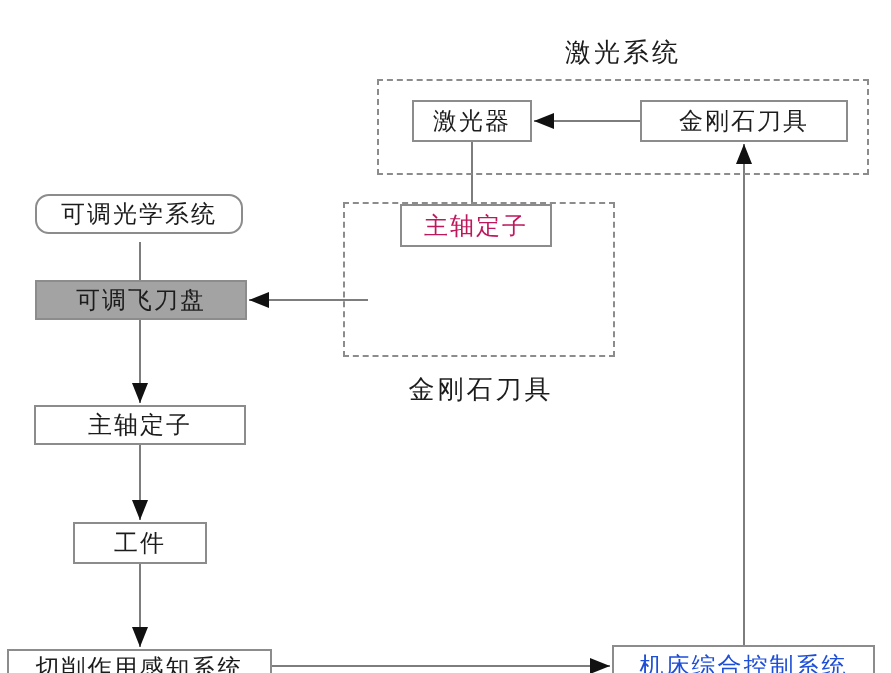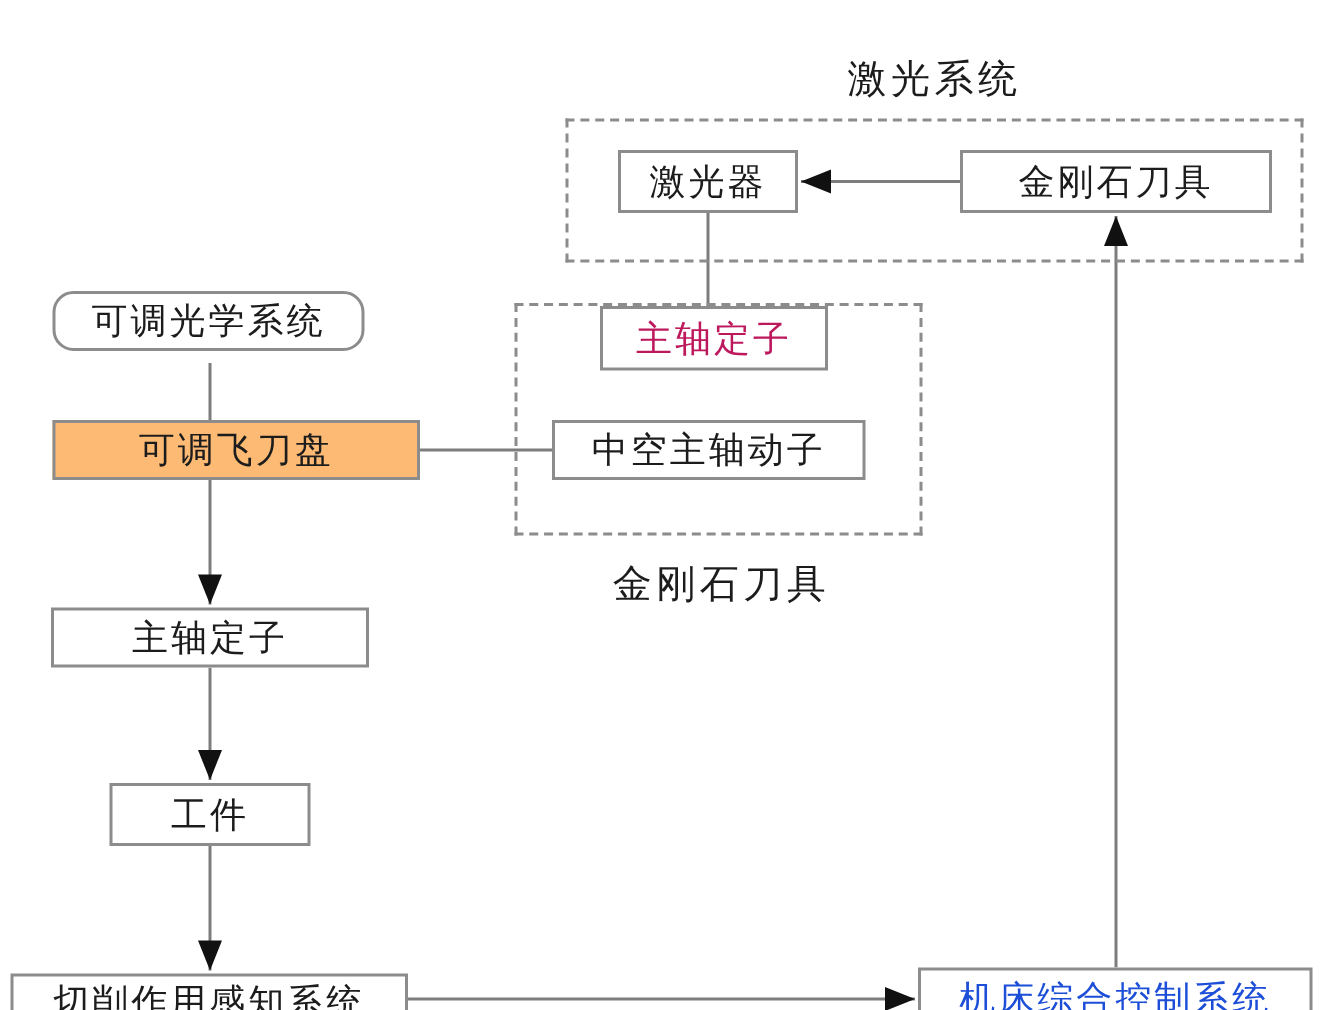--- a/index.html
+++ b/index.html
@@ -79,20 +79,19 @@
       <line x1="744" y1="613" x2="744" y2="112" stroke="#7d7d7d" stroke-width="2"></line>
       <polygon points="744,112 736,132 752,132" fill="#111111"></polygon>
     </svg>
 <div class="group" style="left: 377px; top: 47px; width: 492px; height: 96px; border-color: rgb(140, 140, 140);"></div>
     <div class="group-label" style="left: 538px; top: 2px; width: 170px; height: 36px; color: rgb(28, 28, 28);">激光系统</div>
     <div class="group" style="left: 343px; top: 170px; width: 272px; height: 155px; border-color: rgb(140, 140, 140);"></div>
     <div class="group-label" style="left: 396px; top: 339px; width: 170px; height: 36px; color: rgb(28, 28, 28);">金刚石刀具</div>
     <div class="node" style="left: 412px; top: 68px; width: 120px; height: 42px; border-color: rgb(140, 140, 140); background: rgb(255, 255, 255); color: rgb(28, 28, 28);">激光器</div>
     <div class="node" style="left: 640px; top: 68px; width: 208px; height: 42px; border-color: rgb(140, 140, 140); background: rgb(255, 255, 255); color: rgb(28, 28, 28);">金刚石刀具</div>
     <div class="node" style="left: 400px; top: 172px; width: 152px; height: 43px; border-color: rgb(140, 140, 140); background: rgb(255, 255, 255); color: #be185d;">主轴定子</div>
-    <div class="node" style="left: 368px; top: 248px; width: 209px; height: 40px; border-color: rgb(140, 140, 140); background: rgb(255, 255, 255); color: rgb(28, 28, 28);">中空主轴动子</div>
     <div class="node" style="left: 35px; top: 162px; width: 208px; height: 40px; border-color: rgb(140, 140, 140); background: rgb(255, 255, 255); color: rgb(28, 28, 28); border-radius: 14px;">可调光学系统</div>
-    <div class="node" style="left: 35px; top: 248px; width: 245px; height: 40px; border-color: rgb(140, 140, 140); background: #fdba74; color: rgb(28, 28, 28);">可调飞刀盘</div>
+    <div class="node" style="left: 35px; top: 248px; width: 212px; height: 40px; border-color: rgb(140, 140, 140); background: #a3a3a3; color: rgb(28, 28, 28);">可调飞刀盘</div>
     <div class="node" style="left: 34px; top: 373px; width: 212px; height: 40px; border-color: rgb(140, 140, 140); background: rgb(255, 255, 255); color: rgb(28, 28, 28);">主轴定子</div>
     <div class="node" style="left: 73px; top: 490px; width: 134px; height: 42px; border-color: rgb(140, 140, 140); background: rgb(255, 255, 255); color: rgb(28, 28, 28);">工件</div>
     <div class="node" style="left: 7px; top: 617px; width: 265px; height: 38px; border-color: rgb(140, 140, 140); background: rgb(255, 255, 255); color: rgb(28, 28, 28);">切削作用感知系统</div>
     <div class="node" style="left: 612px; top: 613px; width: 263px; height: 42px; border-color: rgb(140, 140, 140); background: rgb(255, 255, 255); color: #1d4ed8;">机床综合控制系统</div>
   </div>
 
 </body></html>

